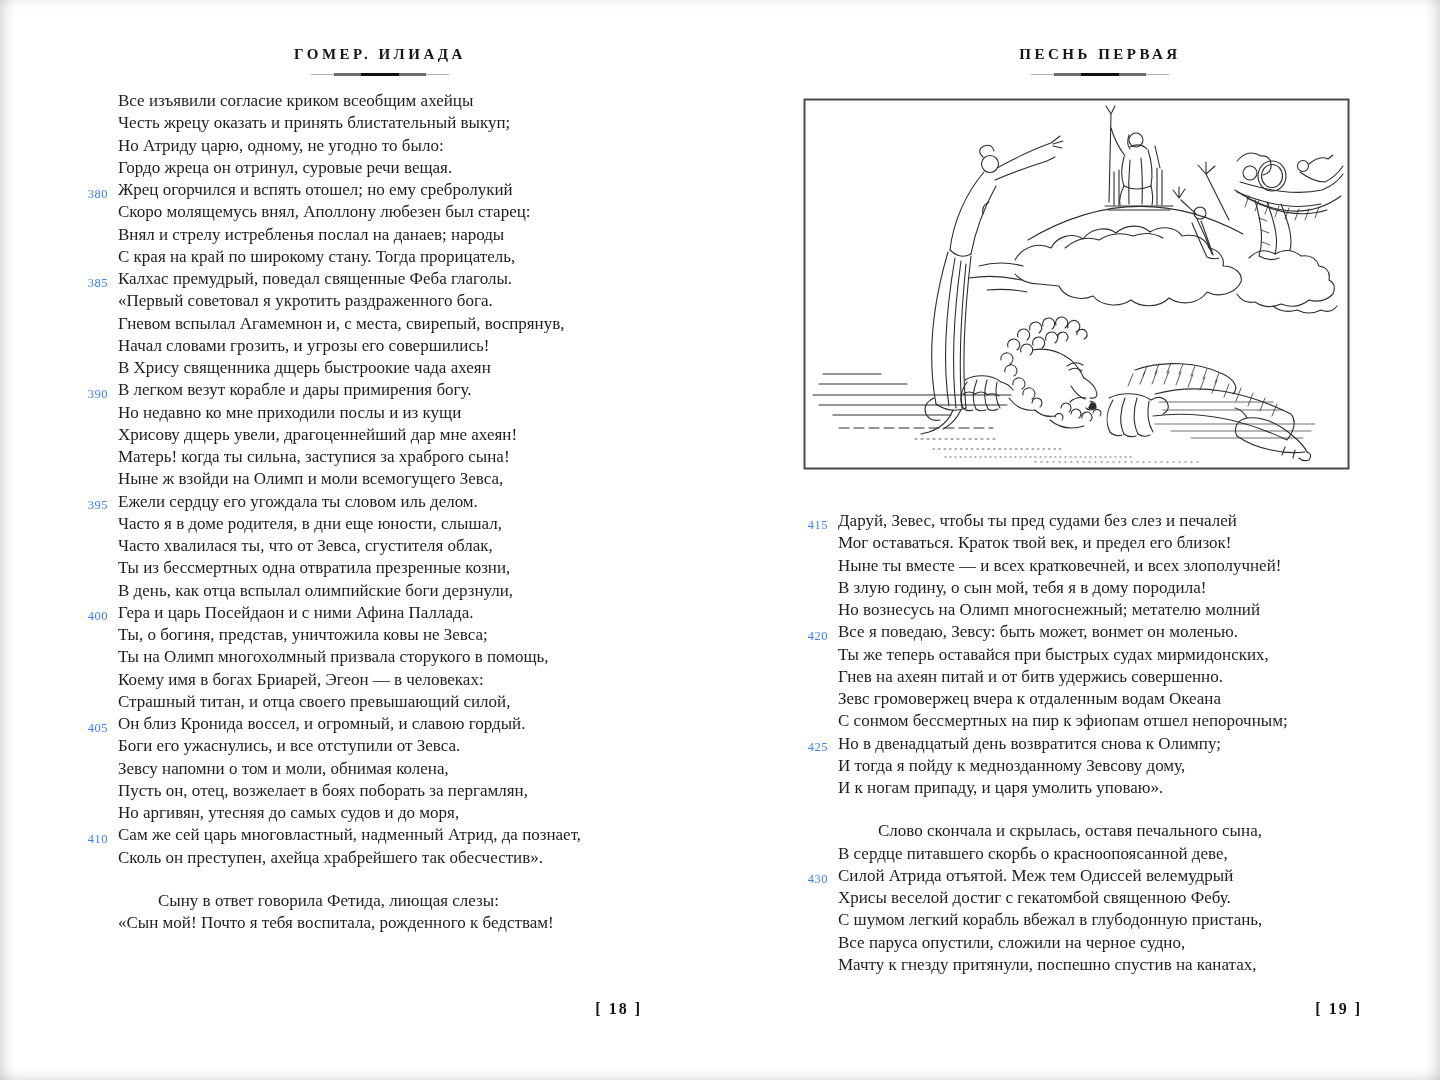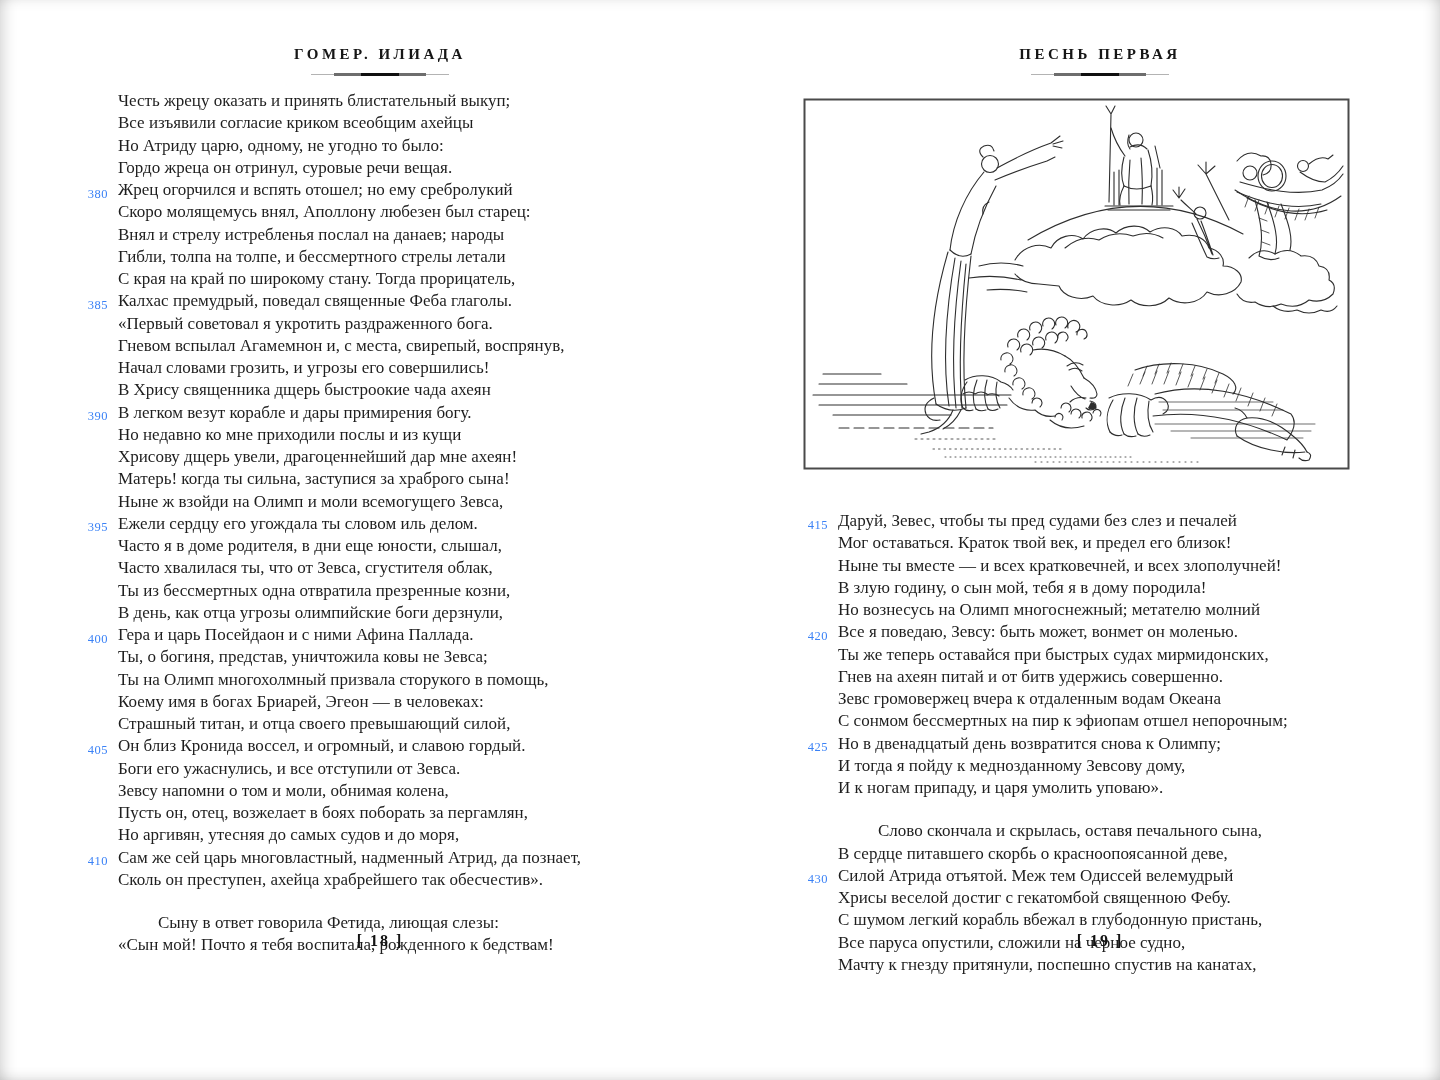--- a/index.html
+++ b/index.html
@@ -35,21 +35,21 @@
   .page-right .poem { top:510px; }
   .stanza + .stanza { margin-top:21px; }
   .line { position:relative; white-space:nowrap; }
   .line.indent { padding-left:40px; }
   .lnum {
     position:absolute; left:-46px; top:3.5px; width:36px; text-align:right;
     font-size:12.5px; color:#3b82f6; letter-spacing:.5px;
   }
 
   .folio {
-    position:absolute; top:932px; left:118px; width:524px; text-align:center;
+    position:absolute; top:1000px; left:118px; width:524px; text-align:right;
     font-size:16px; font-weight:600; letter-spacing:2px; color:#141414;
   }
 
   .plate {
     position:absolute; left:83px; top:98px; width:547px; height:372px;
   }
   .plate svg { display:block; width:547px; height:372px; }
 </style>
 </head>
 <body>
@@ -60,44 +60,43 @@
     <div class="running-head">
       <div class="rh-text">ГОМЕР. ИЛИАДА</div>
       <div class="deco-rule">
         <span class="rule-base"></span>
           <span class="rule-mid"></span>
           <span class="rule-core"></span>
       </div>
     </div>
     <div class="poem">
         <div class="stanza">
+          <div class="line"><span class="ltext">Все изъявили согласие криком всеобщим ахейцы</span></div>
           <div class="line"><span class="ltext">Честь жрецу оказать и принять блистательный выкуп;</span></div>
-          <div class="line"><span class="ltext">Все изъявили согласие криком всеобщим ахейцы</span></div>
           <div class="line"><span class="ltext">Но Атриду царю, одному, не угодно то было:</span></div>
           <div class="line"><span class="ltext">Гордо жреца он отринул, суровые речи вещая.</span></div>
           <div class="line"><span class="lnum">380</span><span class="ltext">Жрец огорчился и вспять отошел; но ему сребролукий</span></div>
           <div class="line"><span class="ltext">Скоро молящемусь внял, Аполлону любезен был старец:</span></div>
           <div class="line"><span class="ltext">Внял и стрелу истребленья послал на данаев; народы</span></div>
-          <div class="line"><span class="ltext">Гибли, толпа на толпе, и бессмертного стрелы летали</span></div>
           <div class="line"><span class="ltext">С края на край по широкому стану. Тогда прорицатель,</span></div>
           <div class="line"><span class="lnum">385</span><span class="ltext">Калхас премудрый, поведал священные Феба глаголы.</span></div>
           <div class="line"><span class="ltext">«Первый советовал я укротить раздраженного бога.</span></div>
           <div class="line"><span class="ltext">Гневом вспылал Агамемнон и, с места, свирепый, воспрянув,</span></div>
           <div class="line"><span class="ltext">Начал словами грозить, и угрозы его совершились!</span></div>
           <div class="line"><span class="ltext">В Хрису священника дщерь быстроокие чада ахеян</span></div>
           <div class="line"><span class="lnum">390</span><span class="ltext">В легком везут корабле и дары примирения богу.</span></div>
           <div class="line"><span class="ltext">Но недавно ко мне приходили послы и из кущи</span></div>
           <div class="line"><span class="ltext">Хрисову дщерь увели, драгоценнейший дар мне ахеян!</span></div>
           <div class="line"><span class="ltext">Матерь! когда ты сильна, заступися за храброго сына!</span></div>
           <div class="line"><span class="ltext">Ныне ж взойди на Олимп и моли всемогущего Зевса,</span></div>
           <div class="line"><span class="lnum">395</span><span class="ltext">Ежели сердцу его угождала ты словом иль делом.</span></div>
           <div class="line"><span class="ltext">Часто я в доме родителя, в дни еще юности, слышал,</span></div>
           <div class="line"><span class="ltext">Часто хвалилася ты, что от Зевса, сгустителя облак,</span></div>
           <div class="line"><span class="ltext">Ты из бессмертных одна отвратила презренные козни,</span></div>
-          <div class="line"><span class="ltext">В день, как отца угрозы олимпийские боги дерзнули,</span></div>
+          <div class="line"><span class="ltext">В день, как отца вспылал олимпийские боги дерзнули,</span></div>
           <div class="line"><span class="lnum">400</span><span class="ltext">Гера и царь Посейдаон и с ними Афина Паллада.</span></div>
           <div class="line"><span class="ltext">Ты, о богиня, представ, уничтожила ковы не Зевса;</span></div>
           <div class="line"><span class="ltext">Ты на Олимп многохолмный призвала сторукого в помощь,</span></div>
           <div class="line"><span class="ltext">Коему имя в богах Бриарей, Эгеон — в человеках:</span></div>
           <div class="line"><span class="ltext">Страшный титан, и отца своего превышающий силой,</span></div>
           <div class="line"><span class="lnum">405</span><span class="ltext">Он близ Кронида воссел, и огромный, и славою гордый.</span></div>
           <div class="line"><span class="ltext">Боги его ужаснулись, и все отступили от Зевса.</span></div>
           <div class="line"><span class="ltext">Зевсу напомни о том и моли, обнимая колена,</span></div>
           <div class="line"><span class="ltext">Пусть он, отец, возжелает в боях поборать за пергамлян,</span></div>
           <div class="line"><span class="ltext">Но аргивян, утесняя до самых судов и до моря,</span></div>

